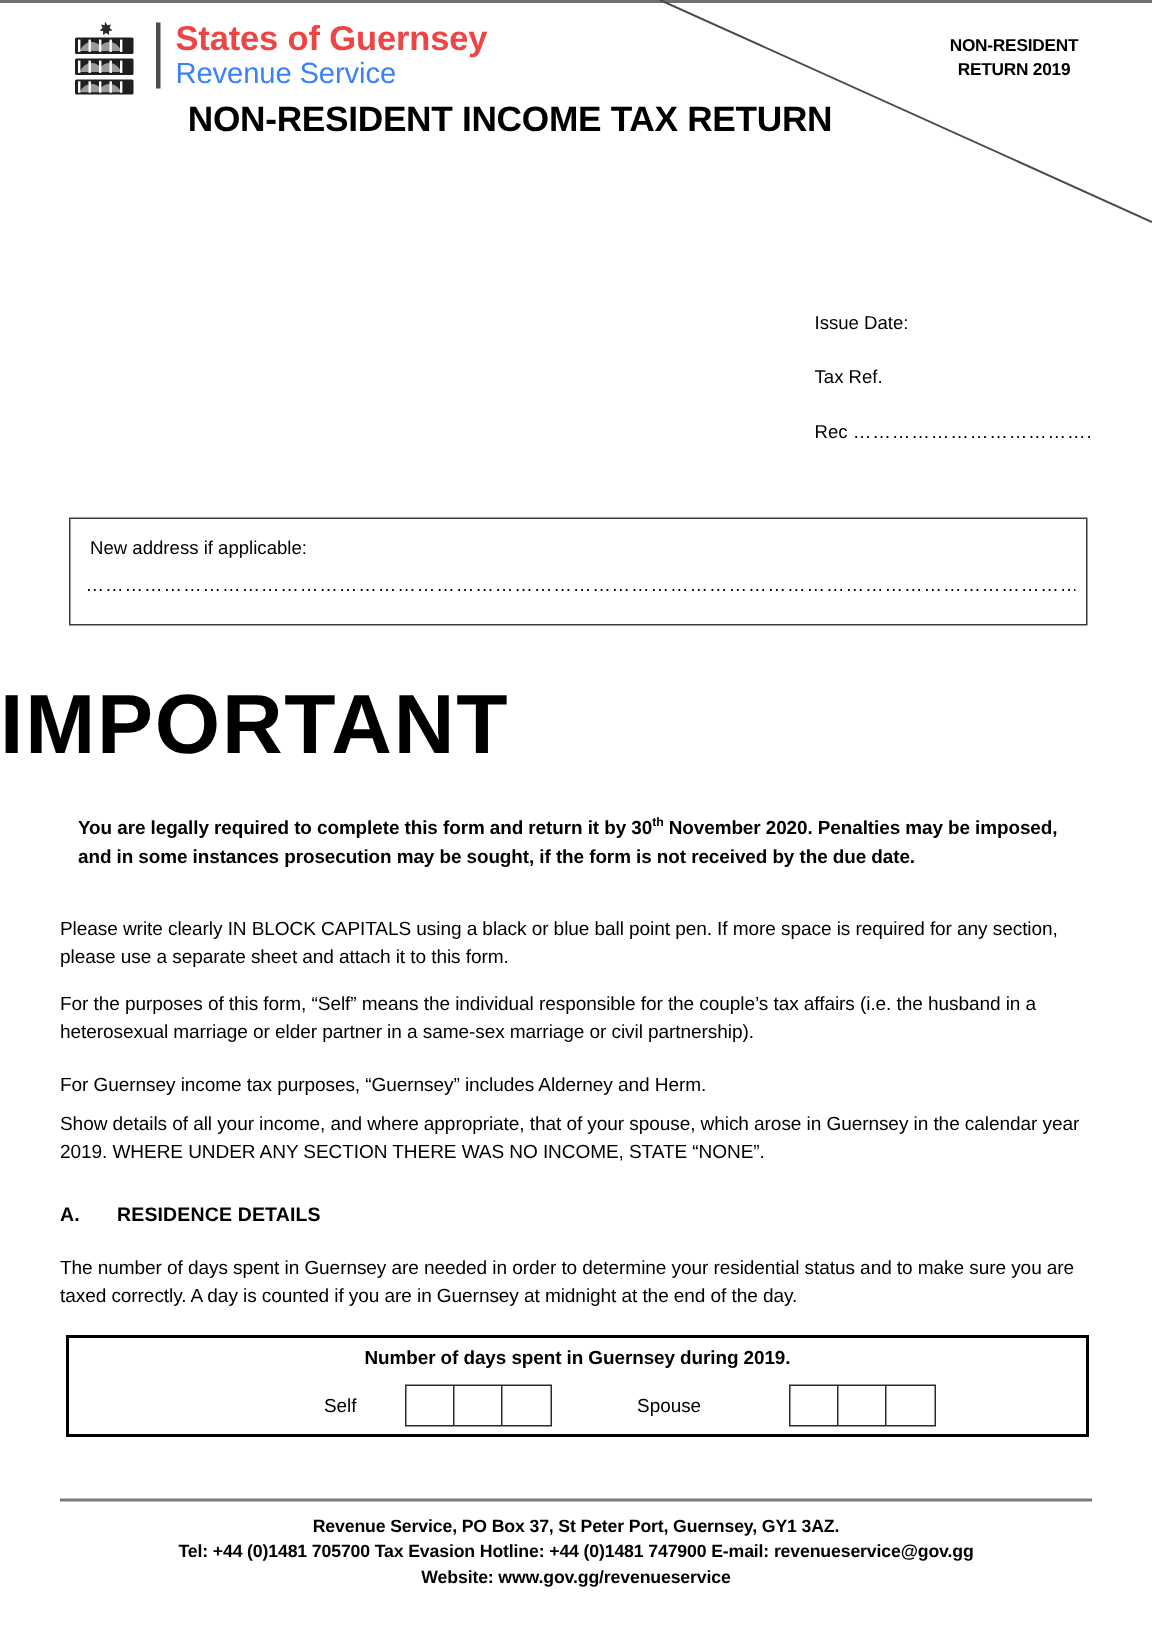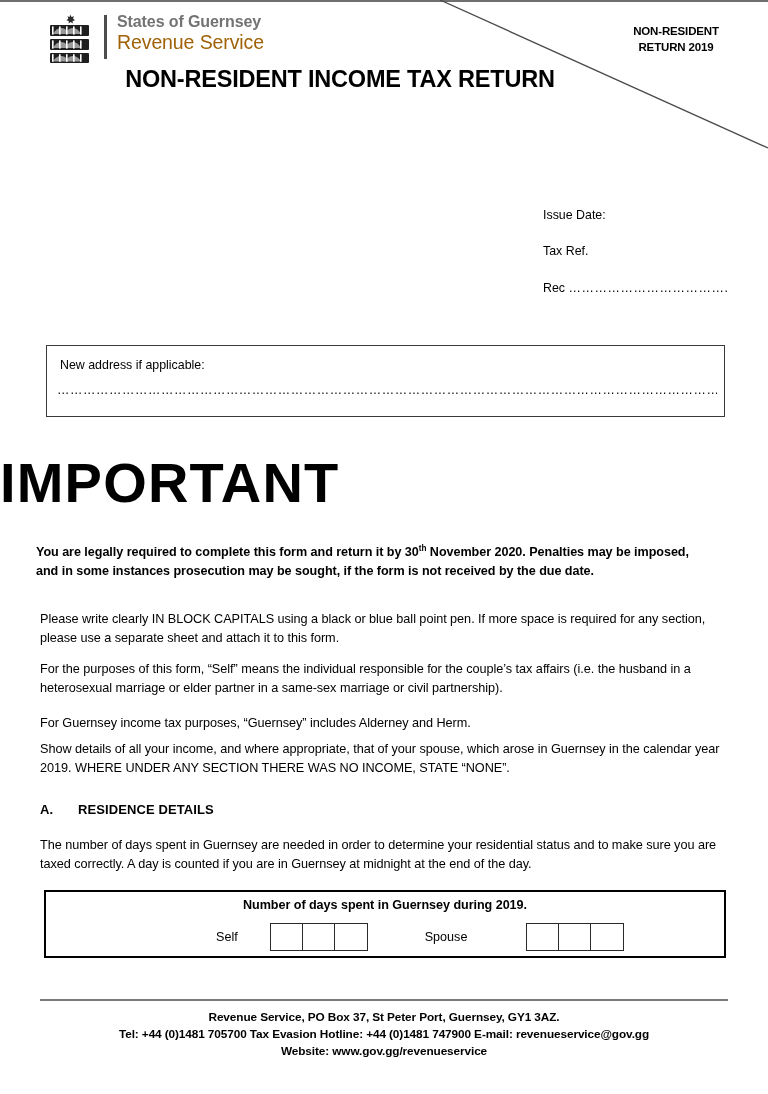--- a/index.html
+++ b/index.html
@@ -45,30 +45,30 @@
     display: block;
   }
   .masthead-rule {
     width: 3px;
     height: 44px;
     background: #4d4d4d;
     margin: 1px 10px 0 10px;
   }
   .masthead-text { line-height: 1.04; }
   .masthead-line1 {
-    font-size: 16px;
-    font-weight: 700;
-    color: #737373;
+    font-size: 23px;
+    font-weight: 700;
+    color: #ef4444;
     letter-spacing: -0.1px;
     white-space: nowrap;
   }
   .masthead-line2 {
     font-size: 19.5px;
     font-weight: 400;
-    color: #a16207;
+    color: #3b82f6;
     letter-spacing: -0.1px;
     white-space: nowrap;
     margin-top: 1px;
   }
 
   
   .corner-stamp {
     position: absolute;
     left: 600px; top: 24px;
     width: 152px;
@@ -135,21 +135,21 @@
     font-family: "Liberation Sans", sans-serif;
     font-size: 56px;
     font-weight: 700;
     letter-spacing: 1.2px;
     line-height: 1.0;
   }
 
   
   .warn {
     position: absolute;
-    left: 36px; top: 543px;
+    left: 52px; top: 543px;
     width: 668px;
     font-size: 12.6px;
     font-weight: 700;
     line-height: 1.52;
     letter-spacing: -0.05px;
   }
   .warn sup { font-size: 8.2px; vertical-align: super; line-height: 0; }
 
   .para {
     position: absolute;

